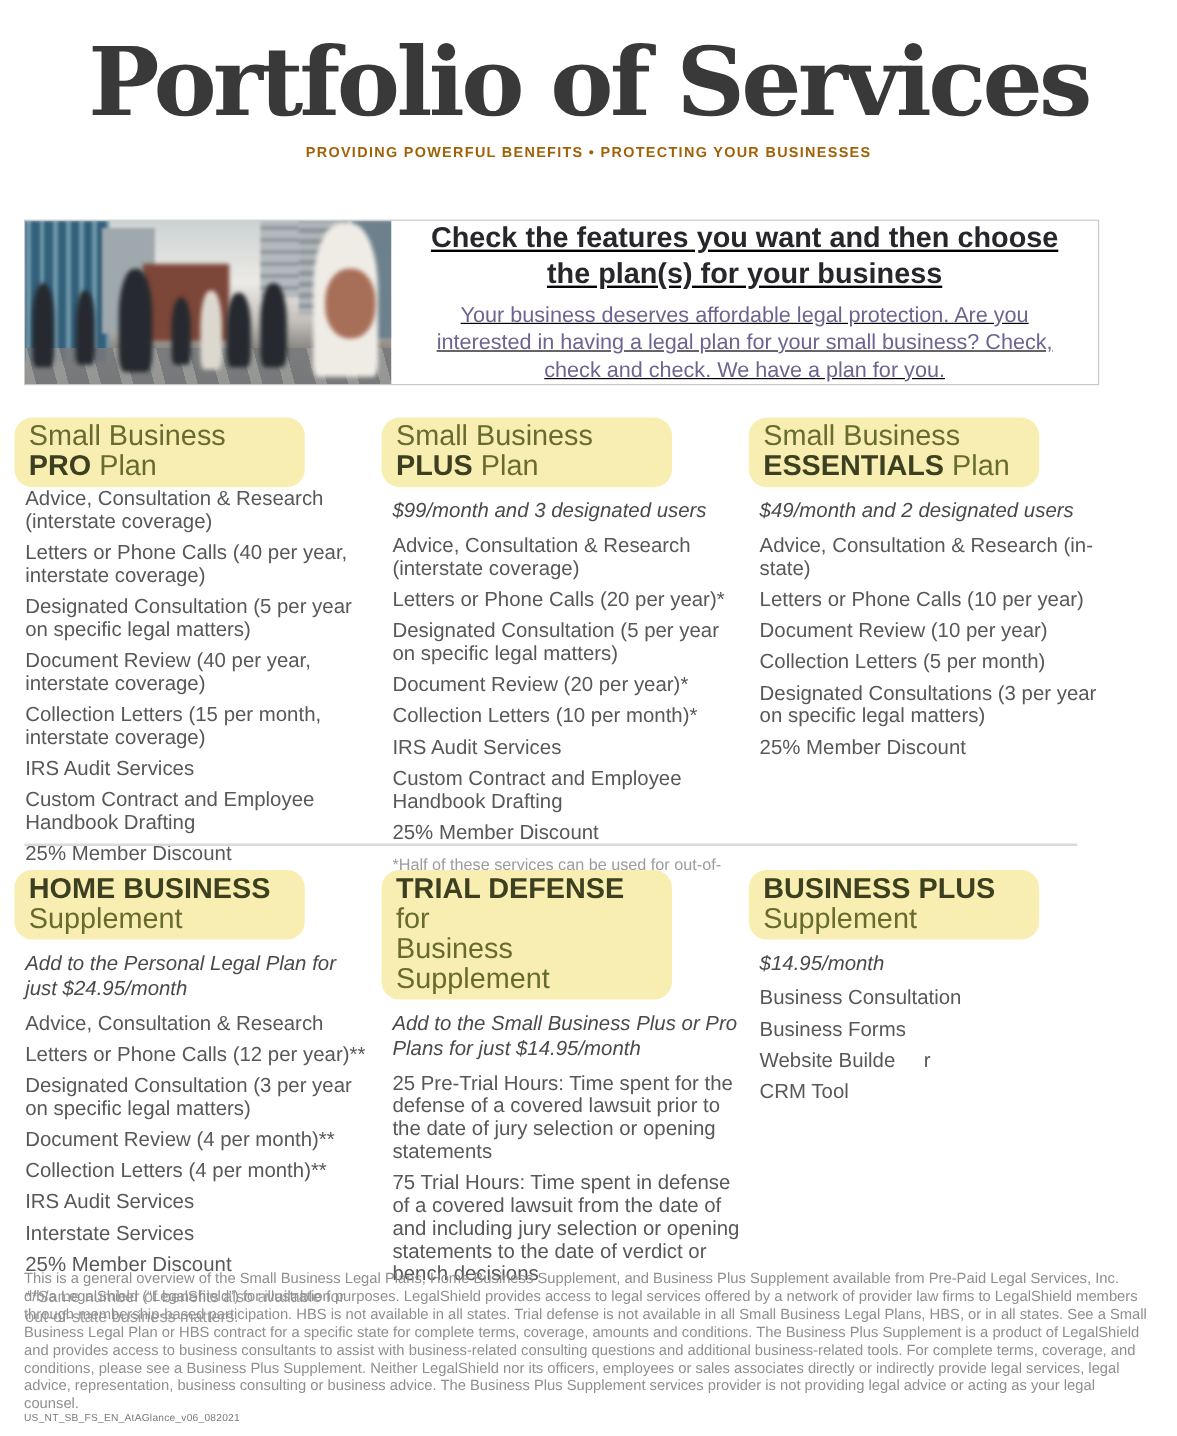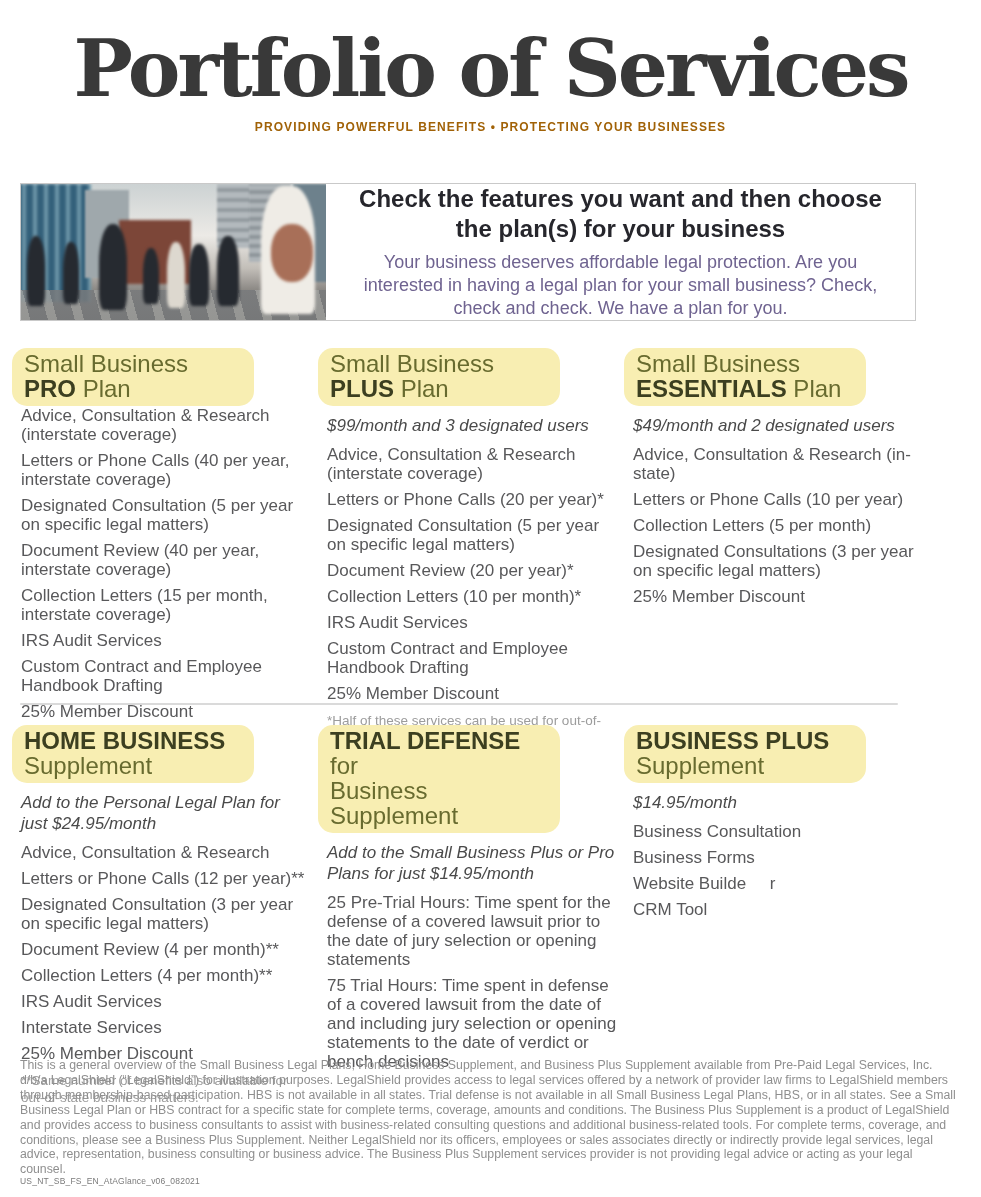--- a/index.html
+++ b/index.html
@@ -39,21 +39,21 @@
   .ped{background:#262a30;border-radius:45% 45% 18% 18%;filter:blur(1.6px);}
   .ped1{left:6px;top:52px;width:18px;height:70px;}
   .ped2{left:42px;top:58px;width:16px;height:62px;}
   .ped3{left:78px;top:40px;width:28px;height:86px;}
   .ped4{left:122px;top:64px;width:16px;height:56px;}
   .ped5{left:168px;top:60px;width:20px;height:62px;}
   .ped6{left:196px;top:52px;width:22px;height:70px;}
   .ped-light{left:146px;top:58px;width:18px;height:66px;background:#ddd8cf;border-radius:45% 45% 18% 18%;filter:blur(1.6px);}
   .person-white{left:240px;top:2px;width:54px;height:128px;background:#efece6;border-radius:42% 42% 8% 8%;filter:blur(1.8px);}
   .backpack{left:250px;top:40px;width:42px;height:58px;background:#a86f58;border-radius:46%;filter:blur(1.8px);}
-  .hero-text{flex:1;display:flex;flex-direction:column;justify-content:center;text-align:center;padding:6px 26px;}
+  .hero-text{flex:1;display:flex;flex-direction:column;justify-content:center;text-align:center;padding:6px 26px;text-decoration:underline;}
   .hero-heading{font-size:24px;line-height:30px;font-weight:600;color:#26262c;}
   .hero-body{margin-top:7px;font-size:18px;line-height:23px;color:#6f6390;}
   
   .plan-col{position:absolute;}
   .hl{
     display:block;width:216px;background:#f8eeb2;border-radius:15px;
     padding:3px 14px 5px 12px;font-size:24px;line-height:25px;color:#686b2f;
   }
   .hl .b{font-weight:bold;color:#3c3f20;}
   .plan-body{padding-left:9px;padding-right:2px;}
@@ -153,20 +153,21 @@
 <div class="plan-col" id="r1c3">
   <div class="hl">
       <div><span>Small Business</span></div>
       <div><span class="b">ESSENTIALS</span><span> Plan</span></div>
     </div>
   <div class="plan-body">
     <div class="price">$49/month and 2 designated users</div>
     <div class="items">
         <div class="item">Advice, Consultation &amp; Research (in-state)</div>
         <div class="item">Letters or Phone Calls (10 per year)</div>
+        <div class="item">Document Review (10 per year)</div>
         <div class="item">Collection Letters (5 per month)</div>
         <div class="item">Designated Consultations (3 per year on specific legal matters)</div>
         <div class="item">25% Member Discount</div>
       </div>
   </div>
 </div>
 
 <div class="divider"></div>
 
 <div class="plan-col" id="r2c1">

